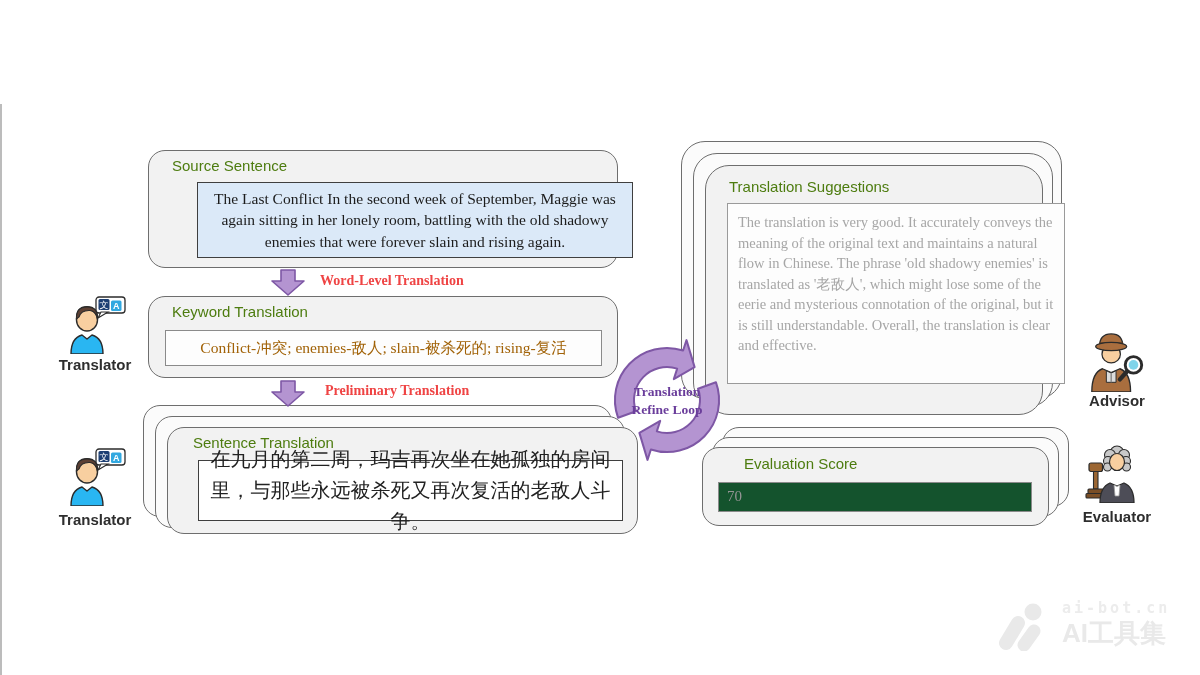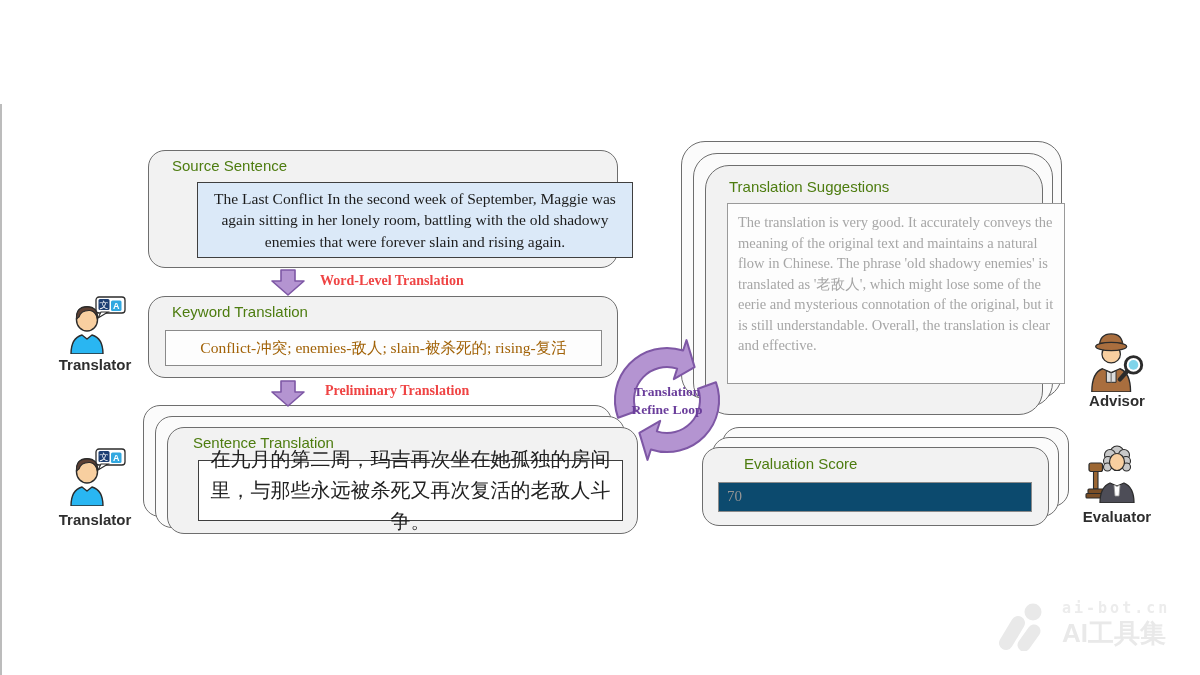--- a/index.html
+++ b/index.html
@@ -95,21 +95,21 @@
   <div class="card back r24" style="left:693px;top:153px;width:360px;height:254px;z-index:2;"></div>
   <div class="card r24" style="left:705px;top:165px;width:338px;height:250px;z-index:3;"></div>
   <div class="box-title" style="left:729px;top:178px;">Translation Suggestions</div>
   <div class="inner" style="left:727px;top:203px;width:338px;height:181px;background:#fdfdfd;border:1.4px solid #9a9a9a;
               font-size:14.5px;line-height:1.42;color:#a6a6a6;padding:8px 10px;">The translation is very good. It accurately conveys the meaning of the original text and maintains a natural flow in Chinese. The phrase 'old shadowy enemies' is translated as '老敌人', which might lose some of the eerie and mysterious connotation of the original, but it is still understandable. Overall, the translation is clear and effective.</div>
 
   <div class="card back" style="left:722px;top:427px;width:347px;height:80px;z-index:1;"></div>
   <div class="card back" style="left:712px;top:437px;width:347px;height:80px;z-index:2;"></div>
   <div class="card" style="left:702px;top:447px;width:347px;height:79px;z-index:3;"></div>
   <div class="box-title" style="left:724px;top:455px;margin-left:20px;">Evaluation Score</div>
-  <div class="inner" style="left:718px;top:482px;width:314px;height:30px;background:#0c4a6e;border:1.4px solid #8a8a8a;
+  <div class="inner" style="left:718px;top:482px;width:314px;height:30px;background:#14532d;border:1.4px solid #8a8a8a;
               font-size:15px;color:#949494;line-height:27px;padding-left:8px;">70</div>
 
   <svg class="abs" style="left:1086px;top:330px;z-index:6;" width="62" height="62" viewBox="0 0 64 64">
     <path d="M6 64 Q6 44 17 40 L26 44 L35 40 Q46 44 46 64 Z" fill="#a96e3e" stroke="#2b2b2b" stroke-width="1.4" stroke-linejoin="round"></path>
     <path d="M21 42 L26 44.5 L31 42 L31 54 L21 54 Z" fill="#dcdcdc" stroke="#2b2b2b" stroke-width="1"></path>
     <line x1="26" y1="45" x2="26" y2="54" stroke="#8a8a8a" stroke-width="1.5"></line>
     <ellipse cx="26" cy="25" rx="9.5" ry="9" fill="#f8cfa0" stroke="#2b2b2b" stroke-width="1.3"></ellipse>
     <path d="M14 17 Q14 4 26 4 Q38 4 38 17 Z" fill="#a96e3e" stroke="#2b2b2b" stroke-width="1.3"></path>
     <rect x="13.7" y="12.8" width="24.6" height="4.2" fill="#5d3a1f"></rect>
     <ellipse cx="26" cy="17" rx="16" ry="4.2" fill="#a96e3e" stroke="#2b2b2b" stroke-width="1.3"></ellipse>

